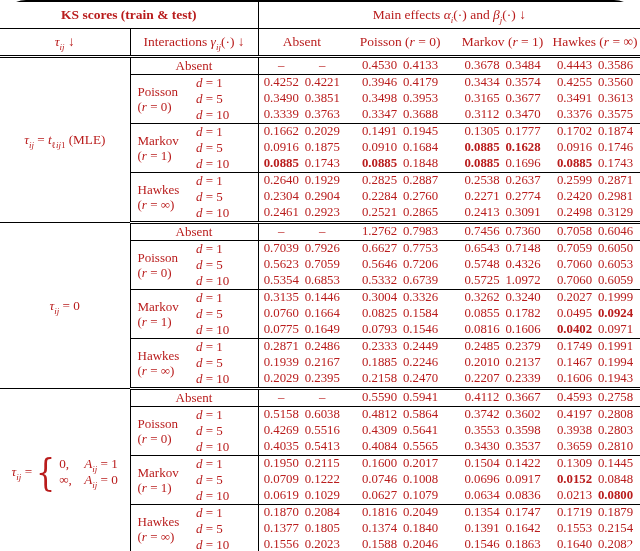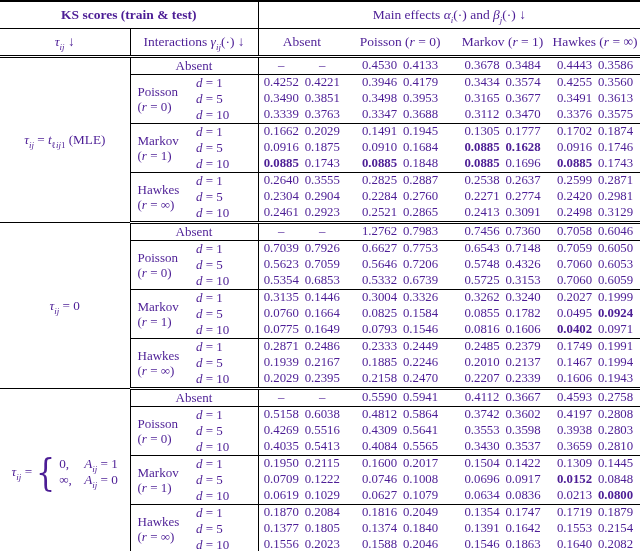--- a/index.html
+++ b/index.html
@@ -1,17 +1,17 @@
 <!DOCTYPE html>
 <html><head>
 <meta charset="utf-8">
 <style>
   html,body{margin:0;padding:0;background:#fff;}
   .page{width:640px;height:551px;background:#ffffff;overflow:hidden;
-        font-family:"Liberation Serif","DejaVu Serif",serif;color:#4c1d95;}
+        font-family:"Liberation Serif","DejaVu Serif",serif;color:#b91c1c;border-radius:26px;}
   table{border-collapse:collapse;table-layout:fixed;width:640px;height:551px;
         border-top:2px solid #000;}
   th,td{padding:0;margin:0;font-weight:normal;vertical-align:middle;}
   thead th{font-size:13.5px;text-align:center;}
   tr.h1 th{border-bottom:1px solid #000;height:26px;}
   tr.h2 th{border-bottom:3px double #000;height:26px;}
   .left-title{font-weight:bold;}
   .vr{border-right:1px solid #000;}
   tbody td{font-size:13px;height:16px;line-height:1.05;}
   td.num{text-align:center;font-size:12.8px;white-space:nowrap;}
@@ -119,21 +119,21 @@
           <td class="num"><span class="v b">0.0885</span><span class="v">0.1848</span></td>
           <td class="num"><span class="v b">0.0885</span><span class="v">0.1696</span></td>
           <td class="num"><span class="v b">0.0885</span><span class="v">0.1743</span></td>
         </tr>
         <tr>
           <td rowspan="3" class="model gb-dbl">
             <div>Hawkes</div>
             <div>(<i>r</i> = ∞)</div>
           </td>
           <td class="dcol vr"><i>d</i> = 1</td>
-          <td class="num"><span class="v">0.2640</span><span class="v">0.3555</span></td>
+          <td class="num"><span class="v">0.2640</span><span class="v">0.1929</span></td>
           <td class="num"><span class="v">0.2825</span><span class="v">0.2887</span></td>
           <td class="num"><span class="v">0.2538</span><span class="v">0.2637</span></td>
           <td class="num"><span class="v">0.2599</span><span class="v">0.2871</span></td>
         </tr>
         <tr>
           <td class="dcol vr"><i>d</i> = 5</td>
           <td class="num"><span class="v">0.2304</span><span class="v">0.2904</span></td>
           <td class="num"><span class="v">0.2284</span><span class="v">0.2760</span></td>
           <td class="num"><span class="v">0.2271</span><span class="v">0.2774</span></td>
           <td class="num"><span class="v">0.2420</span><span class="v">0.2981</span></td>
@@ -168,21 +168,21 @@
           <td class="dcol vr"><i>d</i> = 5</td>
           <td class="num"><span class="v">0.5623</span><span class="v">0.7059</span></td>
           <td class="num"><span class="v">0.5646</span><span class="v">0.7206</span></td>
           <td class="num"><span class="v">0.5748</span><span class="v">0.4326</span></td>
           <td class="num"><span class="v">0.7060</span><span class="v">0.6053</span></td>
         </tr>
         <tr class="rule-row">
           <td class="dcol vr"><i>d</i> = 10</td>
           <td class="num"><span class="v">0.5354</span><span class="v">0.6853</span></td>
           <td class="num"><span class="v">0.5332</span><span class="v">0.6739</span></td>
-          <td class="num"><span class="v">0.5725</span><span class="v">0.3153</span></td>
+          <td class="num"><span class="v">0.5725</span><span class="v">1.0972</span></td>
           <td class="num"><span class="v">0.7060</span><span class="v">0.6059</span></td>
         </tr>
         <tr>
           <td rowspan="3" class="model gb-rule">
             <div>Markov</div>
             <div>(<i>r</i> = 1)</div>
           </td>
           <td class="dcol vr"><i>d</i> = 1</td>
           <td class="num"><span class="v">0.3135</span><span class="v">0.1446</span></td>
           <td class="num"><span class="v">0.3004</span><span class="v">0.3326</span></td>

